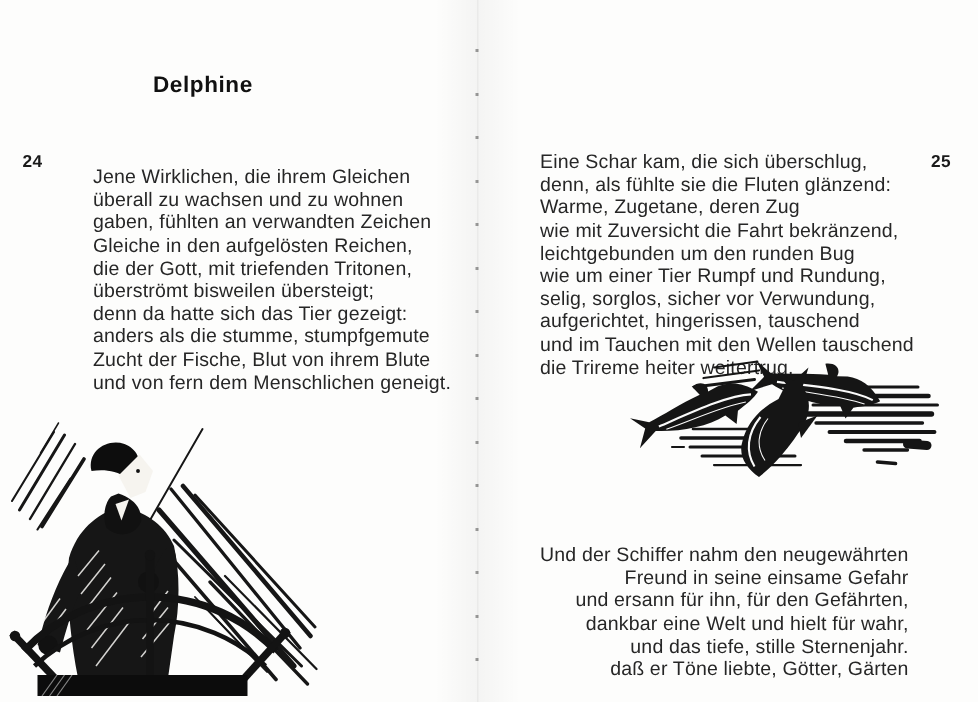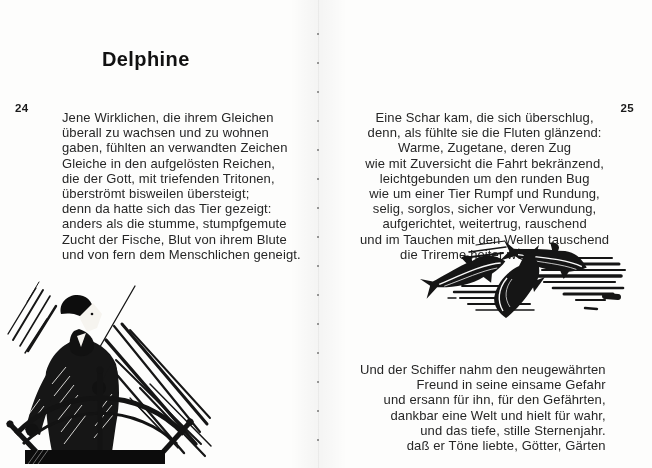--- a/index.html
+++ b/index.html
@@ -4,35 +4,35 @@
 <style>
   html,body{margin:0;padding:0;background:#e9e9e9;}
   .book{
     position:relative;width:652px;height:468px;overflow:hidden;
     background:#fdfdfc;
     font-family:"Liberation Sans","DejaVu Sans",sans-serif;
     color:#222;
   }
   .title{
     position:absolute;left:102px;top:48px;
-    font-size:20px;font-weight:bold;letter-spacing:.4px;color:#111;
+    font-size:15px;font-weight:bold;letter-spacing:.4px;color:#111;
   }
   .pagenum{
     position:absolute;top:81px;font-size:11.5px;font-weight:bold;color:#1a1a1a;
     letter-spacing:.3px;
     margin-top:21px;
   }
   .pagenum.left{left:15px;}
   .pagenum.right{right:18px;}
   .poem{
     position:absolute;font-size:13px;line-height:15.2px;letter-spacing:.12px;
     color:#262626;white-space:nowrap;margin-top:31px;
   }
   .stanza1{left:62px;top:79px;}
-  .stanza2{left:360px;top:79px;text-align:center;}
+  .stanza2{left:360px;top:69px;}
   .stanza3{left:360px;top:331px;text-align:right;}
   .gutter-line{
     position:absolute;left:318px;top:0;width:1px;height:468px;
     background:rgba(70,70,70,.10);
   }
   .gutter-stitches{
     position:absolute;left:317px;top:6px;width:2px;height:460px;
     background:repeating-linear-gradient(180deg,
       rgba(0,0,0,0) 0px, rgba(0,0,0,0) 27px,
       rgba(40,40,40,.45) 27px, rgba(40,40,40,.45) 29px);
@@ -78,21 +78,21 @@
   </div>
 
   <div class="poem stanza2">
     <div>Eine Schar kam, die sich überschlug,</div>
     <div>denn, als fühlte sie die Fluten glänzend:</div>
     <div>Warme, Zugetane, deren Zug</div>
     <div>wie mit Zuversicht die Fahrt bekränzend,</div>
     <div>leichtgebunden um den runden Bug</div>
     <div>wie um einer Tier Rumpf und Rundung,</div>
     <div>selig, sorglos, sicher vor Verwundung,</div>
-    <div>aufgerichtet, weitertrug, rauschend</div>
+    <div>aufgerichtet, hingerissen, tauschend</div>
     <div>und im Tauchen mit den Wellen tauschend</div>
     <div>die Trireme heiter weitertrug.</div>
   </div>
 
   <div class="poem stanza3">
     <div>Und der Schiffer nahm den neugewährten</div>
     <div>Freund in seine einsame Gefahr</div>
     <div>und ersann für ihn, für den Gefährten,</div>
     <div>dankbar eine Welt und hielt für wahr,</div>
     <div>und das tiefe, stille Sternenjahr.</div>

